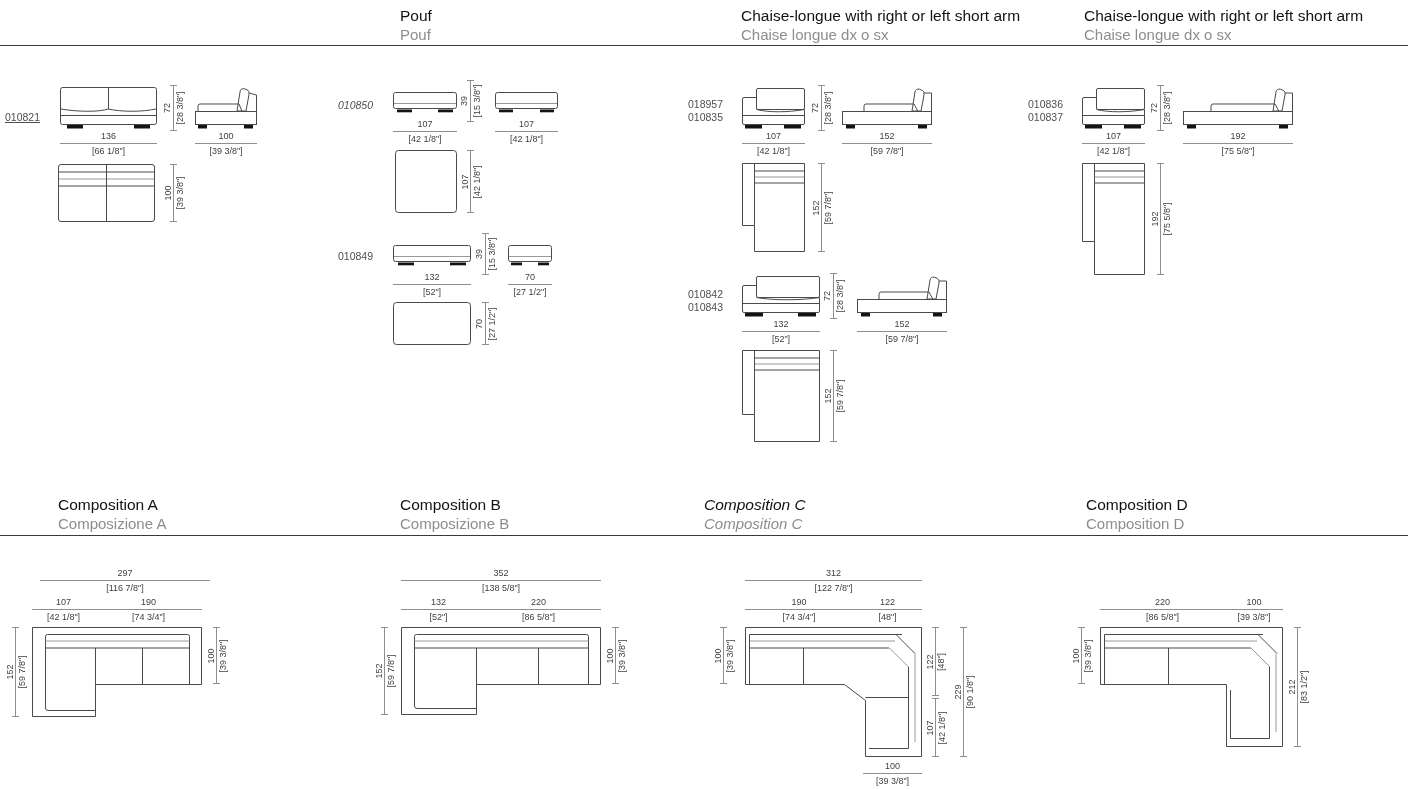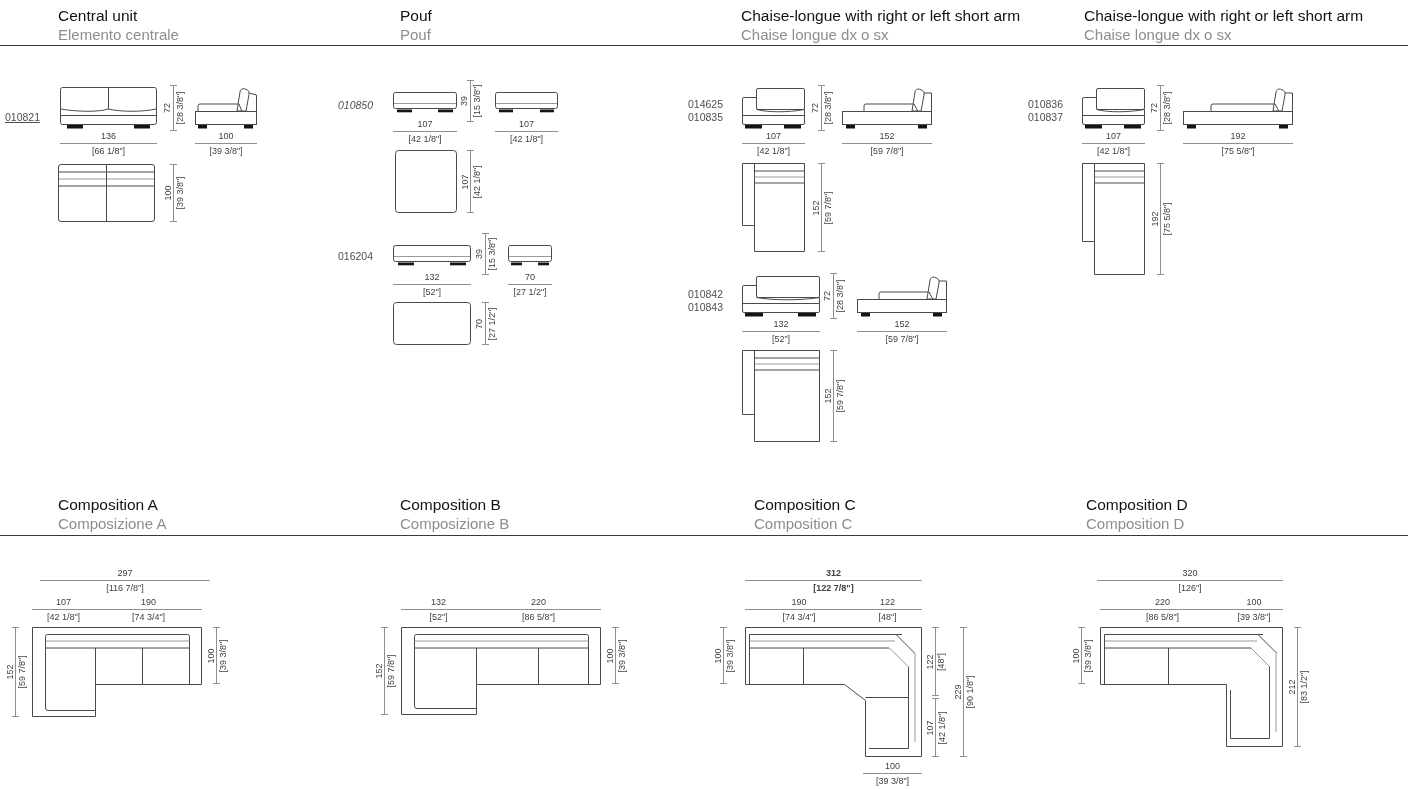--- a/index.html
+++ b/index.html
@@ -24,24 +24,20 @@
   svg { position:absolute; overflow:visible; }
   .ln  { stroke:#4a4a4a; fill:none; stroke-width:1; }
   .ln2 { stroke:#9a9a9a; fill:none; stroke-width:1; }
   .ft  { fill:#141414; stroke:none; }
 </style>
 </head>
 <body>
 
 <div class="sheet">
 
-  <div class="hdr" style="left:58px;top:6px;">
-    <div class="t">Central unit</div>
-    <div class="s">Elemento centrale</div>
-  </div>
   <div class="hdr" style="left:400px;top:6px;">
     <div class="t">Pouf</div>
     <div class="s">Pouf</div>
   </div>
   <div class="hdr" style="left:741px;top:6px;">
     <div class="t">Chaise-longue with right or left short arm</div>
     <div class="s">Chaise longue dx o sx</div>
   </div>
   <div class="hdr" style="left:1084px;top:6px;">
     <div class="t">Chaise-longue with right or left short arm</div>
@@ -145,21 +141,21 @@
     <div class="cell">
         <span class="vt">107</span>
       </div>
     <div class="vl"></div>
     <div class="cell">
         <span class="vt">[42 1/8"]</span>
       </div>
   </div>
 
   <div class="code" style="left:338px;top:250px;">
-    <div>016204</div>
+    <div>010849</div>
   </div>
   <svg style="left:393px;top:245px;" width="78" height="26" viewBox="0 0 78 26">
     <rect class="ln" x="0.5" y="0.5" width="77" height="16" rx="2"></rect>
     <line class="ln2" x1="1" y1="11.5" x2="77" y2="11.5"></line>
     <rect class="ft" x="5" y="17.5" width="16" height="2.8"></rect>
     <rect class="ft" x="57" y="17.5" width="16" height="2.8"></rect>
   </svg>
   <div class="dimv" style="left:474px;top:233px;height:42px;">
     <div class="cell">
         <span class="vt">39</span>
@@ -192,21 +188,21 @@
     <div class="cell">
         <span class="vt">70</span>
       </div>
     <div class="vl"></div>
     <div class="cell">
         <span class="vt">[27 1/2"]</span>
       </div>
   </div>
 
   <div class="code" style="left:688px;top:98px;">
-    <div>014625</div>
+    <div>018957</div>
     <div>010835</div>
   </div>
   <svg style="left:742px;top:87px;" width="63" height="44" viewBox="0 0 63 44">
     <rect class="ln" x="14.5" y="1.5" width="48" height="21" rx="1.5"></rect>
     <path class="ln" d="M14.5,10.5 H2 Q0.5,10.5 0.5,12 V36 Q0.5,37.5 2,37.5 H61 Q62.5,37.5 62.5,36 V22.5"></path>
     <path class="ln" d="M14.5,22.5 C26,25.5 46,25.5 62.5,22.5"></path>
     <line class="ln" x1="1" y1="28.5" x2="62" y2="28.5"></line>
     <rect class="ft" x="3" y="38" width="17" height="3.5"></rect>
     <rect class="ft" x="42" y="38" width="17" height="3.5"></rect>
   </svg>
@@ -367,21 +363,21 @@
   </div>
 
   <div class="hdr" style="left:58px;top:495px;">
     <div class="t">Composition A</div>
     <div class="s">Composizione A</div>
   </div>
   <div class="hdr" style="left:400px;top:495px;">
     <div class="t">Composition B</div>
     <div class="s">Composizione B</div>
   </div>
-  <div class="hdr" style="left:754px;top:495px;">
+  <div class="hdr" style="left:704px;top:495px;font-style:italic;">
     <div class="t">Composition C</div>
     <div class="s">Composition C</div>
   </div>
   <div class="hdr" style="left:1086px;top:495px;">
     <div class="t">Composition D</div>
     <div class="s">Composition D</div>
   </div>
   <div class="rule" style="top:535px;"></div>
 
   <div class="dimh" style="left:40px;top:569px;width:170px;">
@@ -419,20 +415,25 @@
   <div class="dimv" style="left:205px;top:627px;height:57px;">
     <div class="cell">
         <span class="vt">100</span>
       </div>
     <div class="vl"></div>
     <div class="cell">
         <span class="vt">[39 3/8"]</span>
       </div>
   </div>
 
+  <div class="dimh" style="left:401px;top:569px;width:200px;">
+    <div class="n">352</div>
+    <div class="l"></div>
+    <div class="i">[138 5/8"]</div>
+  </div>
   <div class="dimh" style="left:401px;top:598px;width:75px;">
     <div class="n">132</div>
     <div class="l"></div>
     <div class="i">[52"]</div>
   </div>
   <div class="dimh" style="left:476px;top:598px;width:125px;">
     <div class="n">220</div>
     <div class="l"></div>
     <div class="i">[86 5/8"]</div>
   </div>
@@ -456,21 +457,21 @@
   <div class="dimv" style="left:604px;top:627px;height:57px;">
     <div class="cell">
         <span class="vt">100</span>
       </div>
     <div class="vl"></div>
     <div class="cell">
         <span class="vt">[39 3/8"]</span>
       </div>
   </div>
 
-  <div class="dimh" style="left:745px;top:569px;width:177px;font-weight:bold;">
+  <div class="dimh" style="left:745px;top:569px;width:177px;">
     <div class="n">312</div>
     <div class="l"></div>
     <div class="i">[122 7/8"]</div>
   </div>
   <div class="dimh" style="left:745px;top:598px;width:108px;">
     <div class="n">190</div>
     <div class="l"></div>
     <div class="i">[74 3/4"]</div>
   </div>
   <div class="dimh" style="left:853px;top:598px;width:69px;">
@@ -527,25 +528,20 @@
     <div class="cell">
         <span class="vt">[90 1/8"]</span>
       </div>
   </div>
   <div class="dimh" style="left:863px;top:762px;width:59px;">
     <div class="n">100</div>
     <div class="l"></div>
     <div class="i">[39 3/8"]</div>
   </div>
 
-  <div class="dimh" style="left:1097px;top:569px;width:186px;">
-    <div class="n">320</div>
-    <div class="l"></div>
-    <div class="i">[126"]</div>
-  </div>
   <div class="dimh" style="left:1100px;top:598px;width:125px;">
     <div class="n">220</div>
     <div class="l"></div>
     <div class="i">[86 5/8"]</div>
   </div>
   <div class="dimh" style="left:1225px;top:598px;width:58px;">
     <div class="n">100</div>
     <div class="l"></div>
     <div class="i">[39 3/8"]</div>
   </div>

